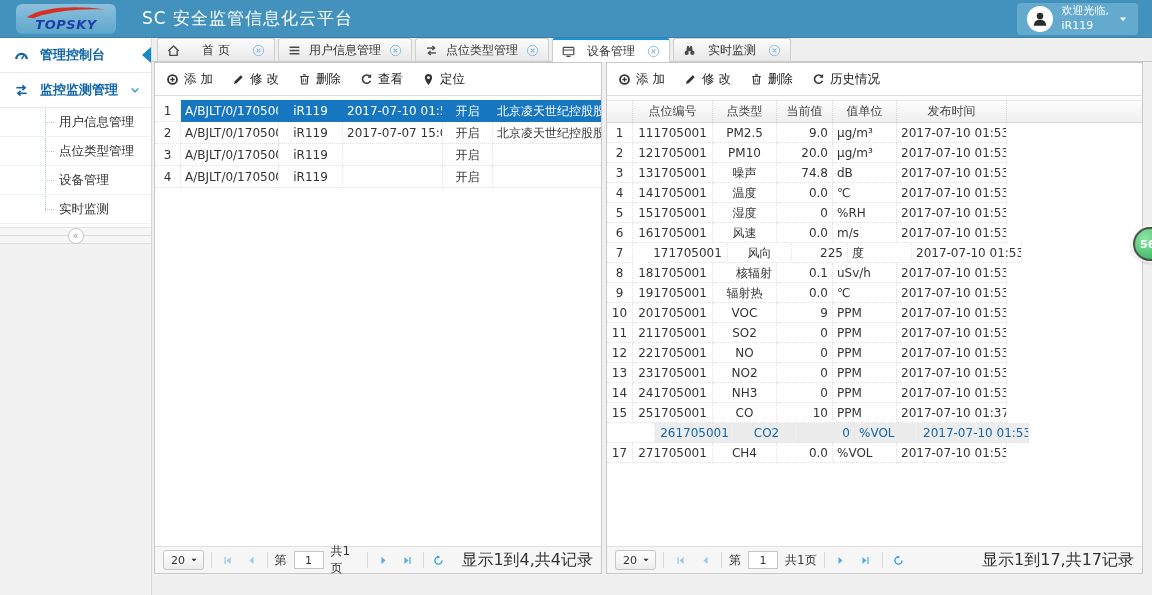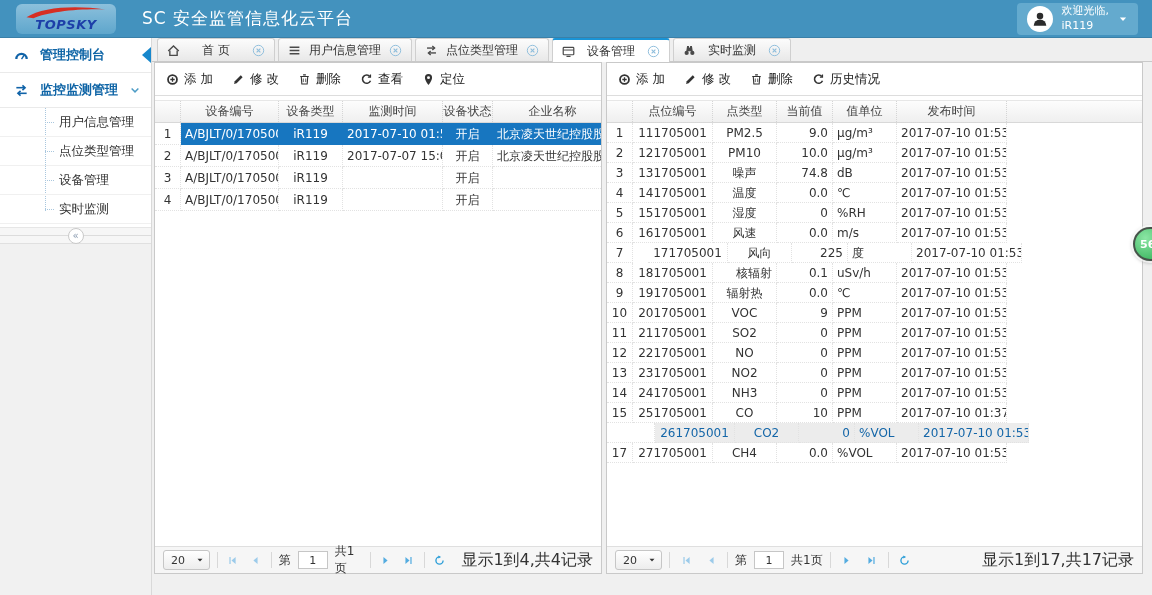--- a/index.html
+++ b/index.html
@@ -68,21 +68,21 @@
   .tr { display:flex; }
   .td { flex:none; font-size:12px; color:#333; border-right:1px dotted #E2E2E2; border-bottom:1px dotted #E2E2E2; overflow:hidden; white-space:nowrap; padding:0 4px; }
   .lt .td { height:22px; line-height:22px; }
   .rt .td { height:20px; line-height:20px; }
   .td.num, .th.num { text-align:center; padding:0; }
   .tr.sel .td:not(.num) { background:#1776C0; color:#FFFFFF; border-color:#1776C0; }
   .tr.hl  .td:not(.num) { background:#ECECEC; color:#1466A8; }
 
   
   .pager { height:27px; flex:none; background:#F6F6F6; border-top:1px solid #DFDFDF; display:flex; align-items:center; padding:0 8px; gap:7px; font-size:12px; color:#333; }
-  .pgsel { height:20px; border:1px solid #C6C6C6; background:linear-gradient(#FFFFFF,#EDEDED); border-radius:3px; display:flex; align-items:center; padding:0 5px 0 7px; gap:11px; font-size:11px; cursor:pointer; }
+  .pgsel { height:20px; border:1px solid #C6C6C6; background:linear-gradient(#FFFFFF,#EDEDED); border-radius:3px; display:flex; align-items:center; padding:0 5px 0 7px; gap:5px; font-size:11px; cursor:pointer; }
   .pgsel .s-caret { width:8px; height:8px; color:#333; }
   .vsep { width:1px; height:16px; background:#D8D8D8; }
   .pbtn { width:18px; height:18px; display:flex; align-items:center; justify-content:center; color:#54ACE0; cursor:pointer; }
   .pbtn .p-ic { width:11px; height:11px; }
   .pbtn.dim { color:#9CCBEA; }
   .pbtn.reload { color:#2E9FD8; }
   .plabel { font-size:12px; color:#333; }
   .pginput { width:30px; height:18px; border:1px solid #C6C6C6; text-align:center; font-size:11px; color:#333; font-family:inherit; }
   .spacer { flex:1; }
   .psum { font-size:16px; color:#333; white-space:nowrap; }
@@ -303,28 +303,20 @@
                 <span class="b-ic ic">
                   <svg viewBox="0 0 16 16" fill="currentColor">
                     <path d="M8 1.3a4.4 4.4 0 0 1 4.4 4.4C12.4 9 8 14.7 8 14.7S3.6 9 3.6 5.7A4.4 4.4 0 0 1 8 1.3z"></path>
                     <circle cx="8" cy="5.7" r="1.8" fill="#fff"></circle>
                   </svg>
                 </span>
                 <span>定位</span>
               </span>
           </div>
           <div class="tablewrap lt">
-              <div class="thead">
-                <span class="th num" style="width: 26px;"></span>
-                <span class="th" style="width: 98px;">设备编号</span>
-                <span class="th" style="width: 64px;">设备类型</span>
-                <span class="th" style="width: 100px;">监测时间</span>
-                <span class="th" style="width: 50px;">设备状态</span>
-                <span class="th" style="width: 120px;">企业名称</span>
-              </div>
               <div>
                 <div class="tr sel">
                   <span class="td num" style="width: 26px;">1</span>
                   <span class="td" style="width: 98px; text-align: center;">A/BJLT/0/1705001</span>
                   <span class="td" style="width: 64px; text-align: center;">iR119</span>
                   <span class="td" style="width: 100px; text-align: center;">2017-07-10 01:53:22</span>
                   <span class="td" style="width: 50px; text-align: center;">开启</span>
                   <span class="td" style="width: 120px; text-align: left;">北京凌天世纪控股股份有限公司</span>
                 </div>
                 <div class="tr">
@@ -466,21 +458,21 @@
                   <span class="td" style="width: 80px; text-align: center;">111705001</span>
                   <span class="td" style="width: 64px; text-align: center;">PM2.5</span>
                   <span class="td" style="width: 56px; text-align: right;">9.0</span>
                   <span class="td" style="width: 64px; text-align: left;">μg/m³</span>
                   <span class="td" style="width: 110px; text-align: center;">2017-07-10 01:53:22</span>
                 </div>
                 <div class="tr">
                   <span class="td num" style="width: 26px;">2</span>
                   <span class="td" style="width: 80px; text-align: center;">121705001</span>
                   <span class="td" style="width: 64px; text-align: center;">PM10</span>
-                  <span class="td" style="width: 56px; text-align: right;">10.0</span>
+                  <span class="td" style="width: 56px; text-align: right;">20.0</span>
                   <span class="td" style="width: 64px; text-align: left;">μg/m³</span>
                   <span class="td" style="width: 110px; text-align: center;">2017-07-10 01:53:21</span>
                 </div>
                 <div class="tr">
                   <span class="td num" style="width: 26px;">3</span>
                   <span class="td" style="width: 80px; text-align: center;">131705001</span>
                   <span class="td" style="width: 64px; text-align: center;">噪声</span>
                   <span class="td" style="width: 56px; text-align: right;">74.8</span>
                   <span class="td" style="width: 64px; text-align: left;">dB</span>
                   <span class="td" style="width: 110px; text-align: center;">2017-07-10 01:53:22</span>

